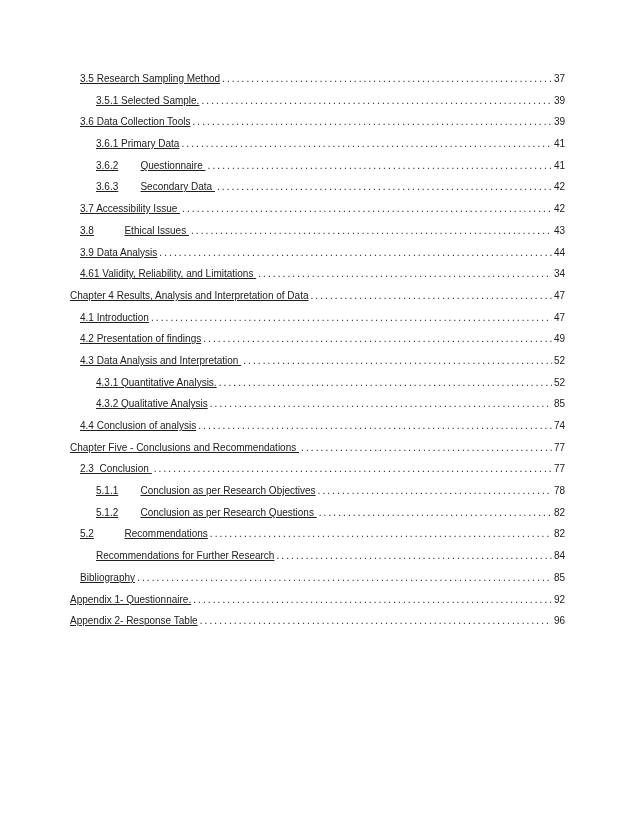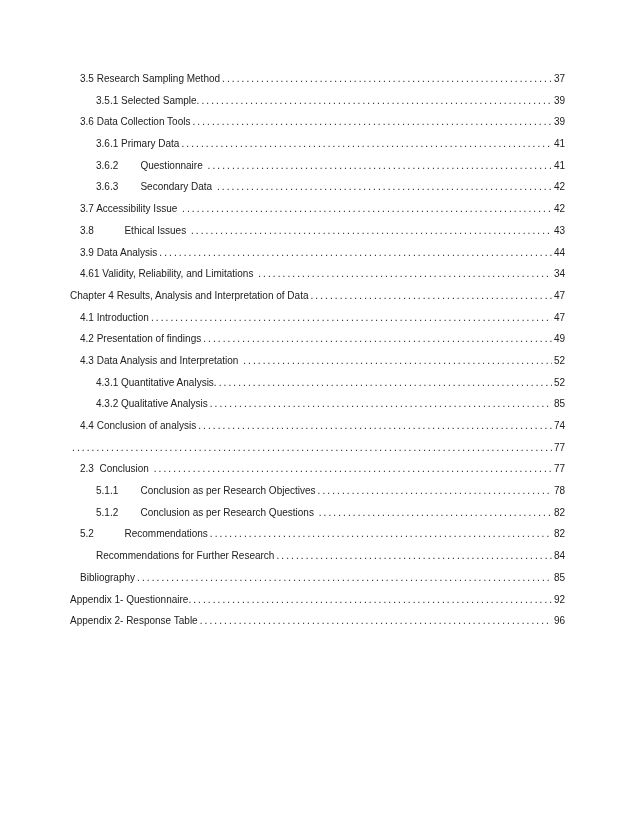--- a/index.html
+++ b/index.html
@@ -29,20 +29,21 @@
     height: 21.7px;
     line-height: 21.7px;
   }
   .lvl-1 { padding-left: 0; }
   .lvl-2 { padding-left: 10px; }
   .lvl-3 { padding-left: 26px; justify-content: flex-end; }
   .toc-label {
     flex: 0 0 auto;
     white-space: pre;
     tab-size: 16;
+    text-decoration: underline;
     -moz-tab-size: 16;
   }
   .toc-dots {
     flex: 1 1 auto;
     overflow: hidden;
     white-space: nowrap;
     margin: 0 1px 0 2px;
     height: 21.7px;
   }
   .toc-dots::after {
@@ -141,20 +142,21 @@
     <span class="toc-label">4.3.2 Qualitative Analysis</span>
     <span class="toc-dots" aria-hidden="true"></span>
     <span class="toc-page">85</span>
   </div>
       <div class="toc-row lvl-2">
     <span class="toc-label">4.4 Conclusion of analysis</span>
     <span class="toc-dots" aria-hidden="true"></span>
     <span class="toc-page">74</span>
   </div>
       <div class="toc-row lvl-1">
+    <span class="toc-label">Chapter Five - Conclusions and Recommendations </span>
     <span class="toc-dots" aria-hidden="true"></span>
     <span class="toc-page">77</span>
   </div>
       <div class="toc-row lvl-2">
     <span class="toc-label">2.3  Conclusion </span>
     <span class="toc-dots" aria-hidden="true"></span>
     <span class="toc-page">77</span>
   </div>
       <div class="toc-row lvl-3">
     <span class="toc-label">5.1.1	Conclusion as per Research Objectives</span>

